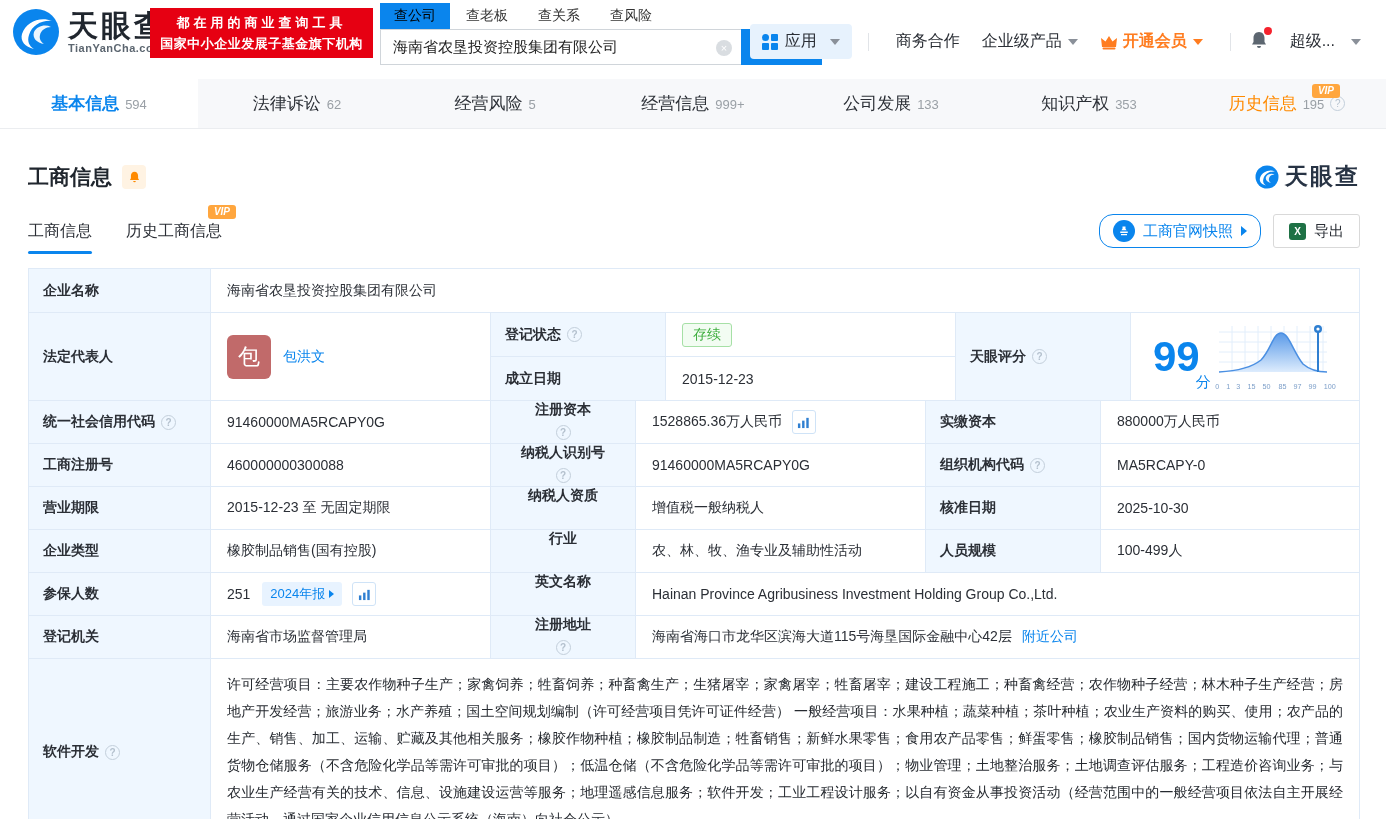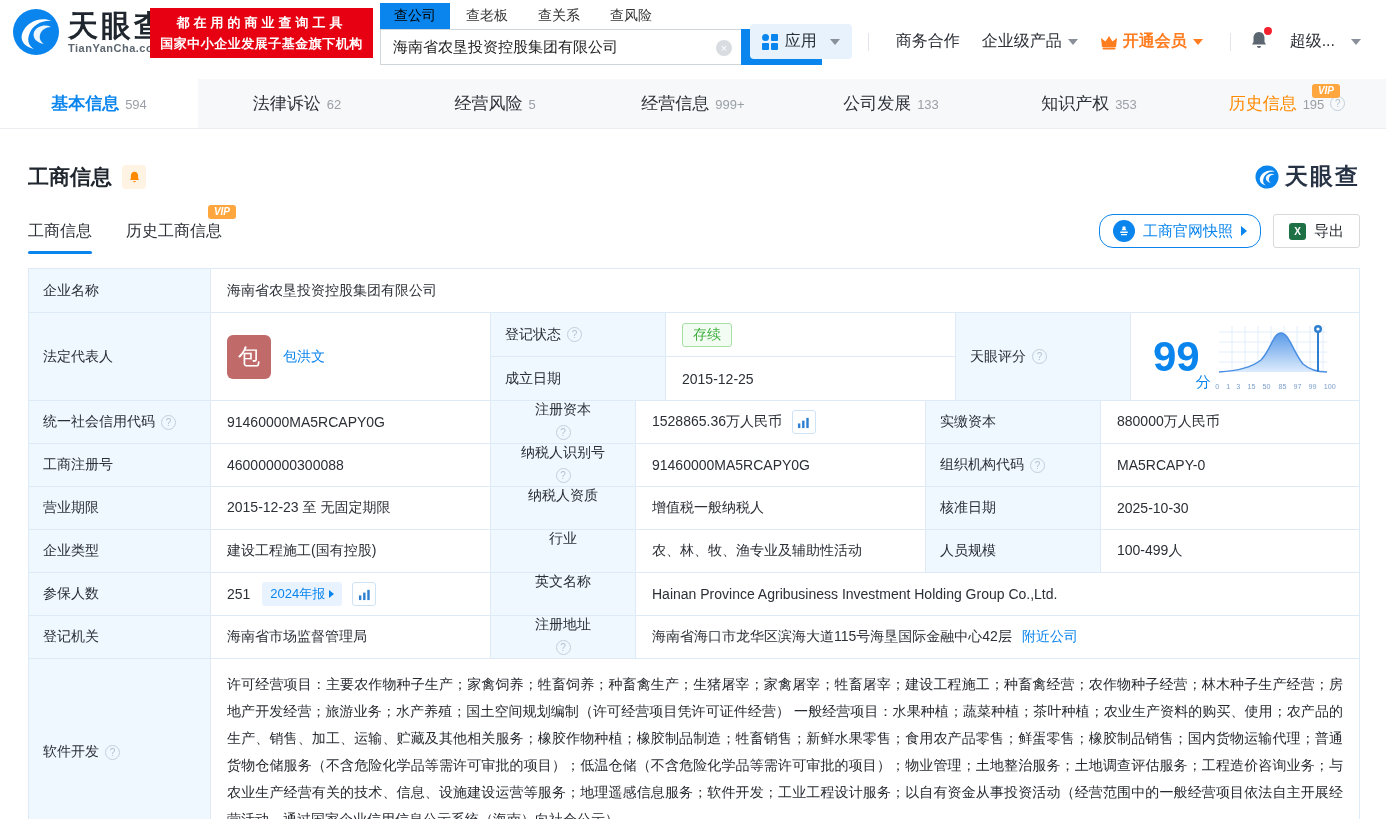--- a/index.html
+++ b/index.html
@@ -78,21 +78,21 @@
   .btn-exp { display:flex; align-items:center; gap:8px; height:34px; padding:0 15px; border:1px solid #d9d9d9; border-radius:3px;
     background:#fff; color:#2b2f36; font-size:15px; cursor:pointer; }
   .xls-ic { width:17px; height:17px; background:#1e7145; border-radius:3px; color:#fff; font-size:10px; font-weight:700;
     display:flex; align-items:center; justify-content:center; }
 
   
   .tbl { margin-top:14px; border:1px solid #dfeaf7; width:1332px; }
   .trow { display:flex; border-bottom:1px solid #dfeaf7; min-height:43px; }
   .trow:last-child { border-bottom:none; }
   .lc { background:#eff7ff; display:flex; align-items:center; padding:0 14px; font-size:14px; color:#2b2f36;
-    border-right:1px solid #dfeaf7; gap:6px; }
+    border-right:1px solid #dfeaf7; gap:6px;font-weight:bold; }
   .vc { display:flex; align-items:center; padding:0 16px; font-size:14px; color:#2b2f36; border-right:1px solid #dfeaf7; }
   .trow > :last-child { border-right:none; }
   .w-l1{ width:182px; } .w-v1{ width:280px; } .w-l2{ width:145px;flex-direction:column; } .w-v2{ width:290px; } .w-l3{ width:175px; } .w-v3{ flex:1; }
   .midstack { width:465px; display:flex; flex-direction:column; border-right:1px solid #dfeaf7; }
   .midrow { flex:1; display:flex; }
   .midrow:first-child { border-bottom:1px solid #dfeaf7; }
   .midrow .vc { flex:1; border-right:none; }
   .midrow .lc { width:175px; }
   .qic { width:15px; height:15px; border-radius:50%; border:1px solid #c3cfdb; color:#b4c1ce; font-size:10px; line-height:13px;
     text-align:center; flex:none; cursor:pointer; }
@@ -287,21 +287,21 @@
           <div class="lc">
             <span>登记状态</span>
             <span class="qic">?</span>
           </div>
           <div class="vc">
             <span class="status-badge">存续</span>
           </div>
         </div>
         <div class="midrow">
           <div class="lc">成立日期</div>
-          <div class="vc">2015-12-25</div>
+          <div class="vc">2015-12-23</div>
         </div>
       </div>
       <div class="lc w-l3">
         <span>天眼评分</span>
         <span class="qic">?</span>
       </div>
       <div class="vc w-v3 score-cell">
         <span class="score-num">99</span>
         <span class="score-unit">分</span>
         <div class="score-chart">
@@ -378,21 +378,21 @@
       <div class="lc w-l1">营业期限</div>
       <div class="vc w-v1">2015-12-23 至 无固定期限</div>
       <div class="lc w-l2">纳税人资质</div>
       <div class="vc w-v2">增值税一般纳税人</div>
       <div class="lc w-l3">核准日期</div>
       <div class="vc w-v3">2025-10-30</div>
     </div>
 
     <div class="trow">
       <div class="lc w-l1">企业类型</div>
-      <div class="vc w-v1">建设工程施工(国有控股)</div>
+      <div class="vc w-v1">橡胶制品销售(国有控股)</div>
       <div class="lc w-l2">行业</div>
       <div class="vc w-v2">农、林、牧、渔专业及辅助性活动</div>
       <div class="lc w-l3">人员规模</div>
       <div class="vc w-v3">100-499人</div>
     </div>
 
     <div class="trow">
       <div class="lc w-l1">参保人数</div>
       <div class="vc w-v1">
         <span>251</span>

